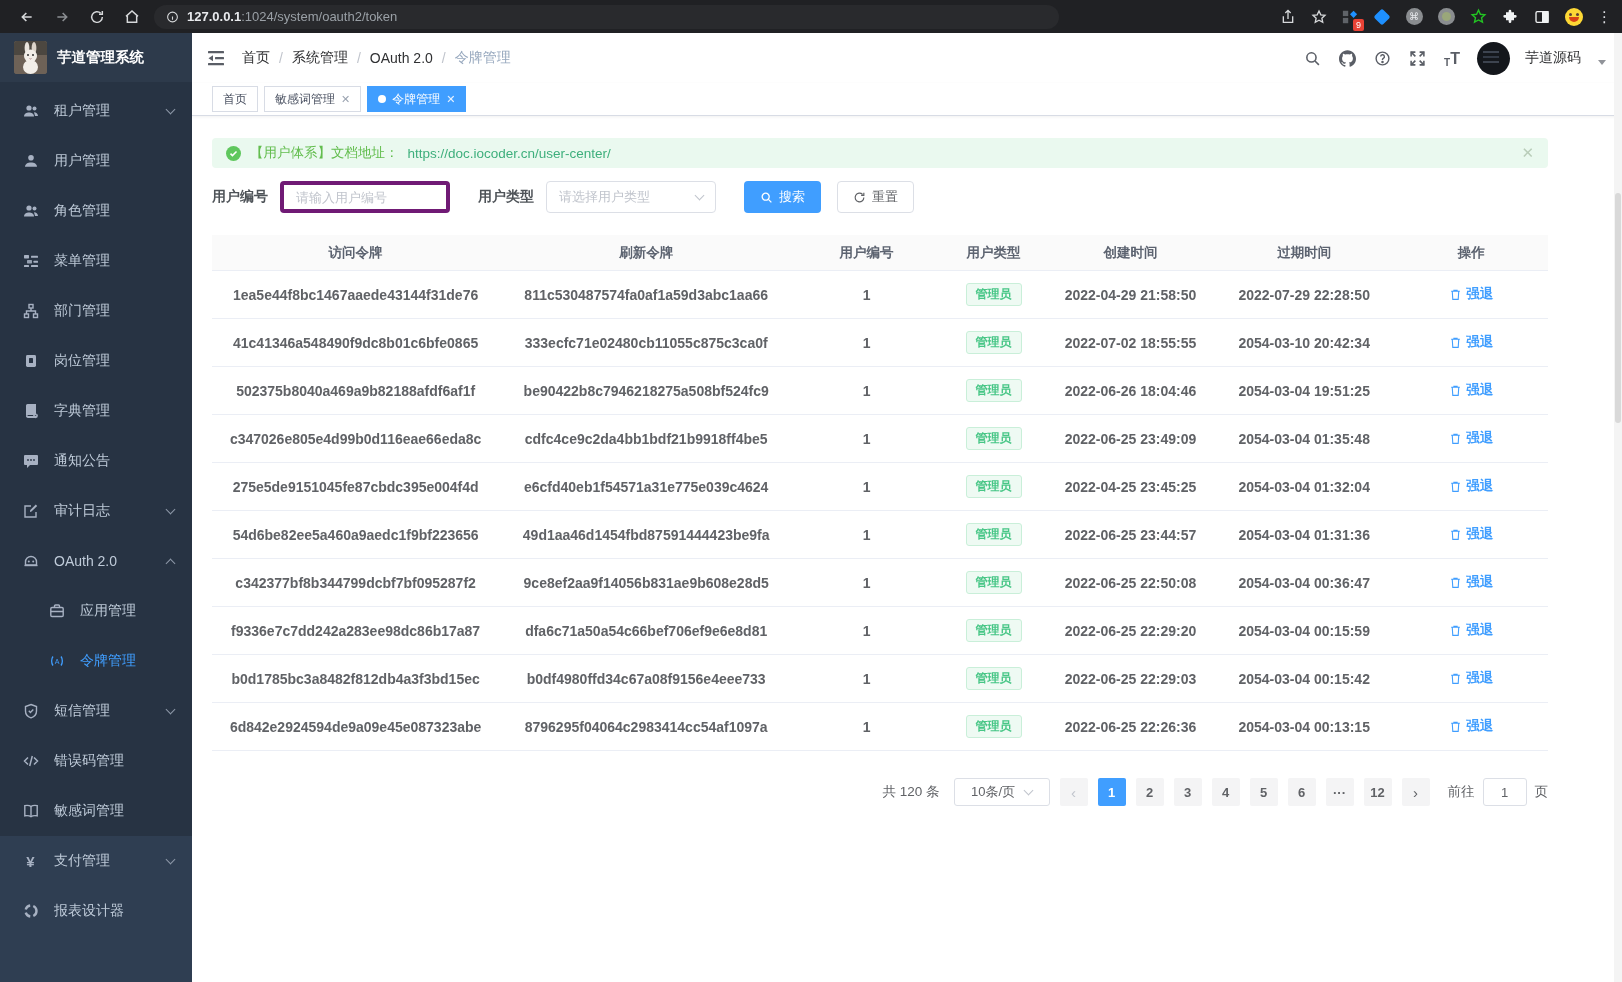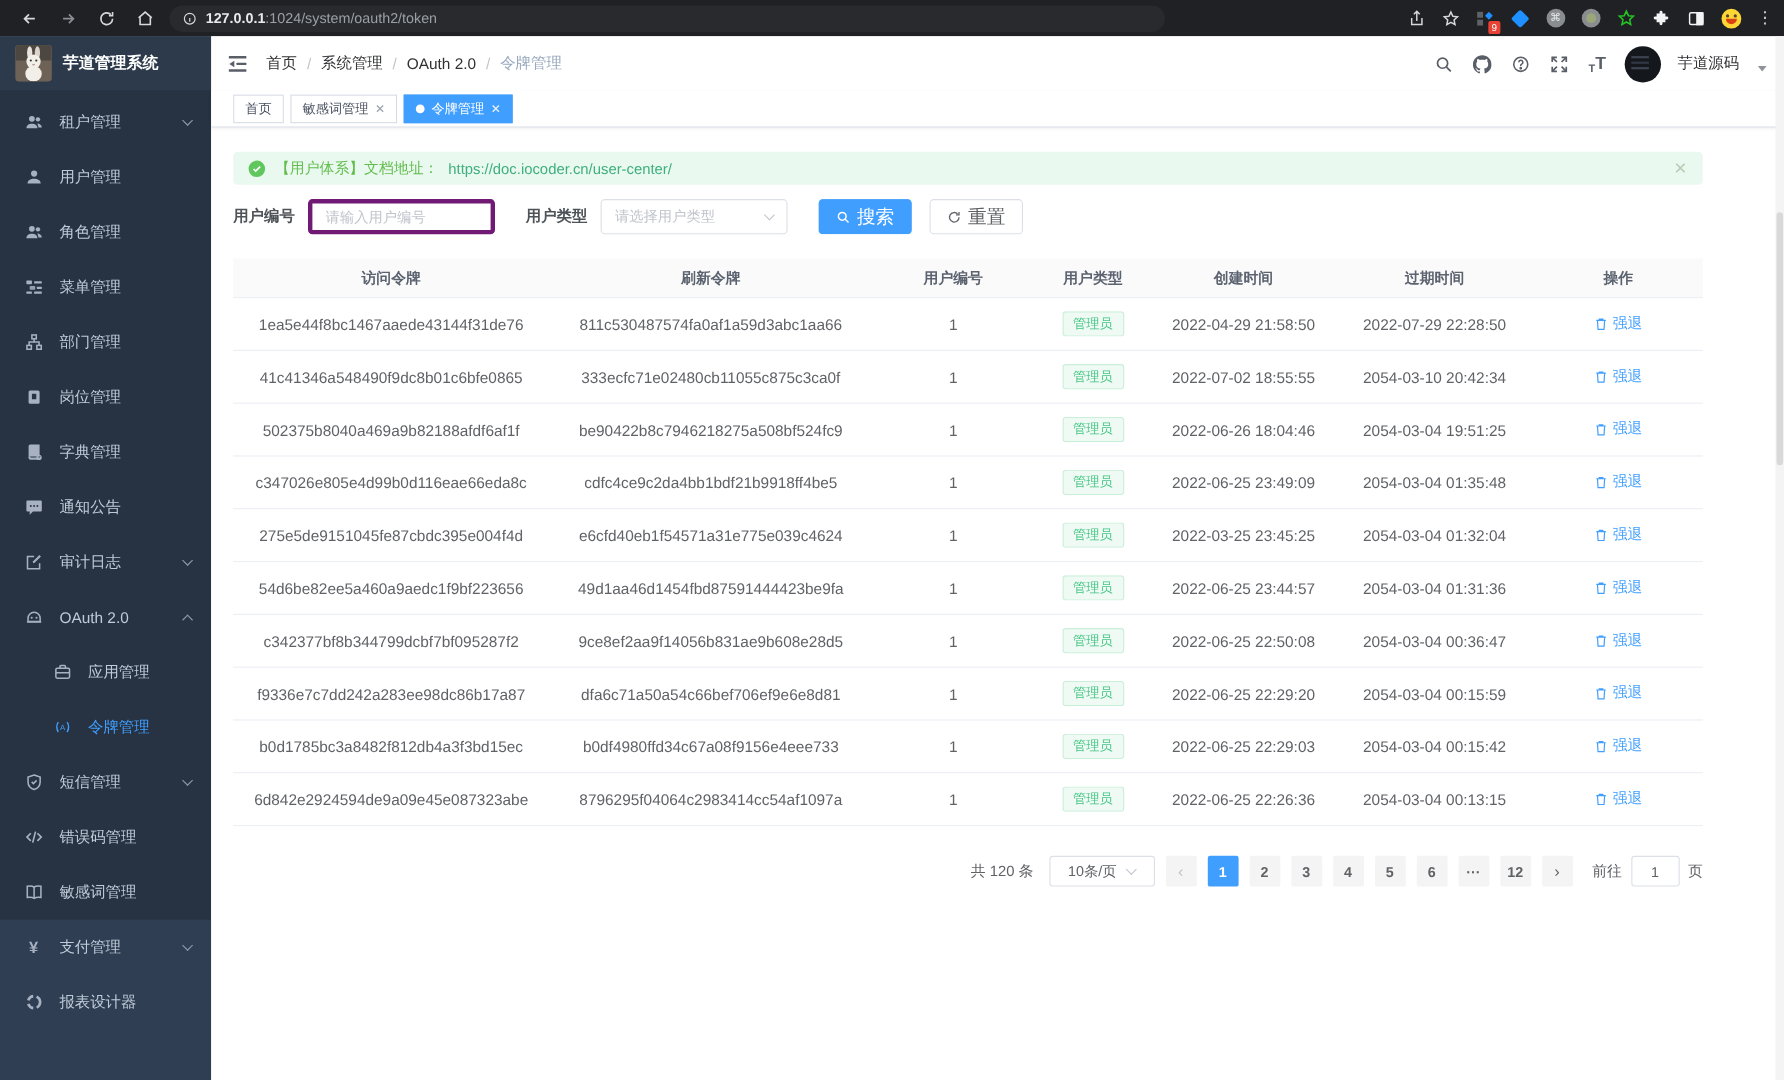--- a/index.html
+++ b/index.html
@@ -82,30 +82,30 @@
   .alert-link { color:#3eaf7c; font-size:13.5px; text-decoration:none; cursor:pointer; }
   .alert-close { margin-left:auto; color:#b9cdb9; font-size:15px; cursor:pointer; }
 
   .filter-row { margin-top:13px; display:flex; align-items:center; }
   .f-label { font-weight:bold; color:#4e5358; font-size:14px; margin-right:12px; }
   .f-input { width:170px; height:32px; border:4px solid #701a75; border-radius:4px; padding:0 12px; font-size:13px; color:#606266; font-family:inherit; }
   .f-input::placeholder { color:#c0c4cc; }
   .f-select { width:170px; height:32px; border:1px solid #dcdfe6; border-radius:4px; padding:0 12px; display:flex; align-items:center; justify-content:space-between; color:#c0c4cc; font-size:13px; margin-right:28px; cursor:pointer; }
   .sel-chev { width:7px; height:7px; border-right:1.3px solid #c0c4cc; border-bottom:1.3px solid #c0c4cc; transform:rotate(45deg); margin-top:-3px; }
   .gap28 { width:28px; }
-  .btn { height:32px; border-radius:4px; display:inline-flex; align-items:center; justify-content:center; gap:6px; font-size:17px; cursor:pointer; border:1px solid transparent; padding:0 15px; }
+  .btn { height:32px; border-radius:4px; display:inline-flex; align-items:center; justify-content:center; gap:6px; font-size:13px; cursor:pointer; border:1px solid transparent; padding:0 15px; }
   .btn svg { width:13px; height:13px; }
   .btn-primary { background:#409eff; color:#fff; }
   .btn-plain { background:#fff; border-color:#dcdfe6; color:#606266; margin-left:16px; }
 
   
   .table { width:1336px; margin-top:22px; font-size:14px; }
   .tr { display:flex; align-items:center; border-bottom:1px solid #ebeef5; }
   .thead { background:#fafafa; height:36px; color:#5c6370; font-weight:bold; font-size:13.5px; border-bottom:1px solid #ebeef5; display:flex; align-items:center; }
-  .tbody .tr { height:48px; color:#606266; }
+  .tbody .tr { height:48px; color:#606266;font-weight:bold; }
   .td,.th { text-align:center; padding:0 6px; overflow:hidden; white-space:nowrap; }
   .c1 { width:21.5%; } .c2 { width:22%; } .c3 { width:11%; } .c4 { width:8%; }
   .c5 { width:12.5%; } .c6 { width:13.5%; } .c7 { width:11.5%; }
   .tag-success { display:inline-block; background:#eefaf3; border:1px solid #c9efd9; color:#47c686; font-size:12px; padding:3px 9px; border-radius:3px; line-height:1.2; }
   .danger-link { color:#409eff; font-size:13.5px; display:inline-flex; align-items:center; gap:4px; cursor:pointer; text-decoration:none; }
   .danger-link svg { width:13px; height:13px; }
 
   
   .pagination { width:1336px; margin-top:27px; display:flex; align-items:center; justify-content:flex-end; gap:10px; color:#606266; font-size:13.5px; }
   .pg-total { margin-right:4px; }
@@ -585,21 +585,21 @@
                   </svg>
                   <span>强退</span>
                 </a></div>
           </div>
 
           <div class="tr">
             <div class="td c1">275e5de9151045fe87cbdc395e004f4d</div>
             <div class="td c2">e6cfd40eb1f54571a31e775e039c4624</div>
             <div class="td c3">1</div>
             <div class="td c4"><span class="tag-success">管理员</span></div>
-            <div class="td c5">2022-03-25 23:45:25</div>
+            <div class="td c5">2022-04-25 23:45:25</div>
             <div class="td c6">2054-03-04 01:32:04</div>
             <div class="td c7"><a class="danger-link">
                   <svg viewBox="0 0 24 24" fill="none" stroke="currentColor" stroke-width="2">
                     <path d="M4 6h16M9 6V4h6v2M6 6l1 15h10l1-15"></path>
                   </svg>
                   <span>强退</span>
                 </a></div>
           </div>
 
           <div class="tr">

